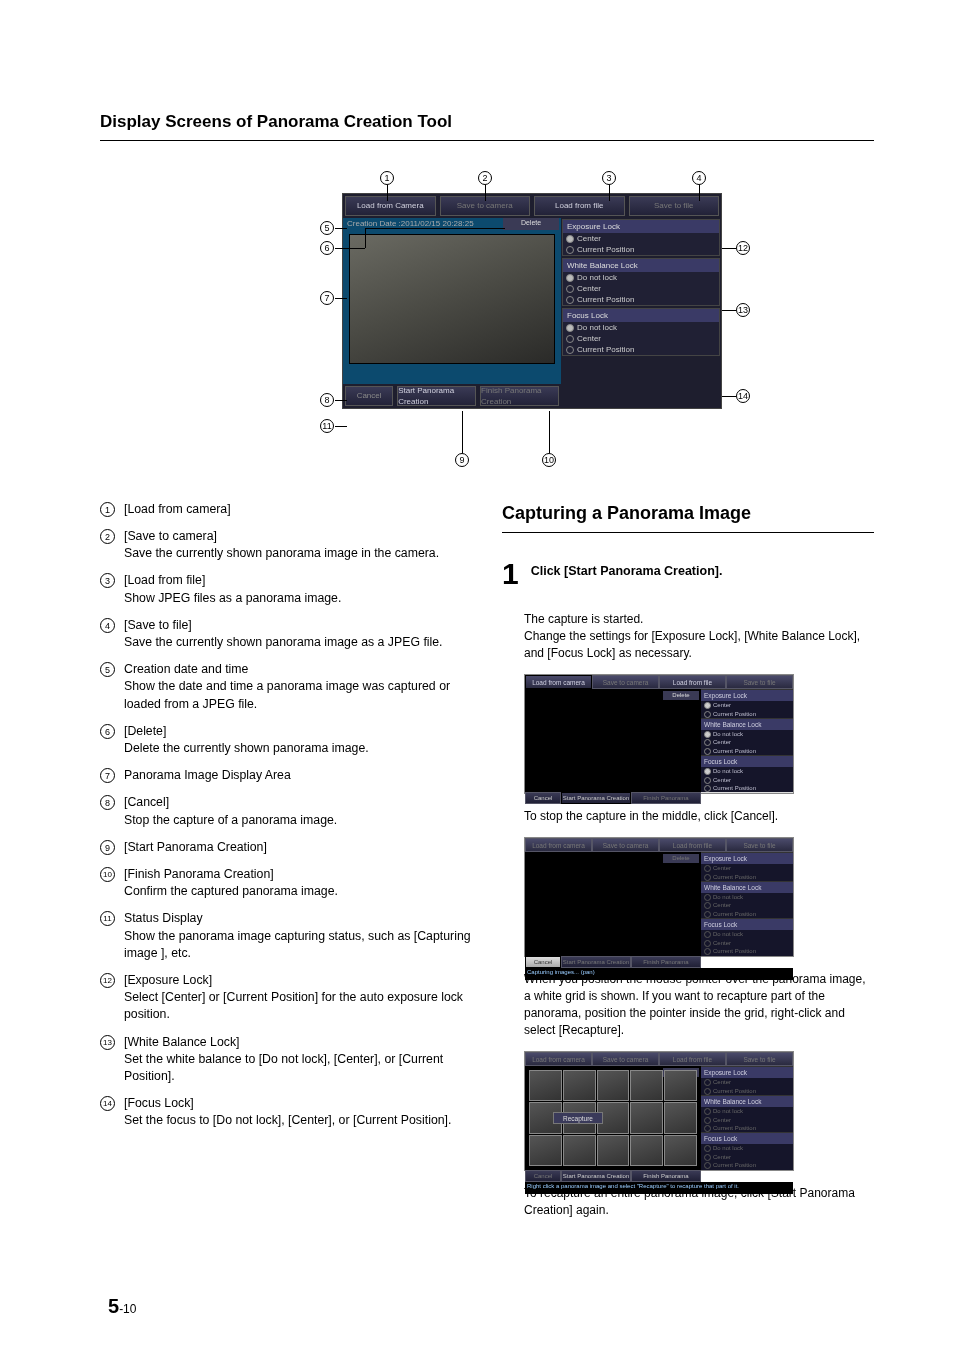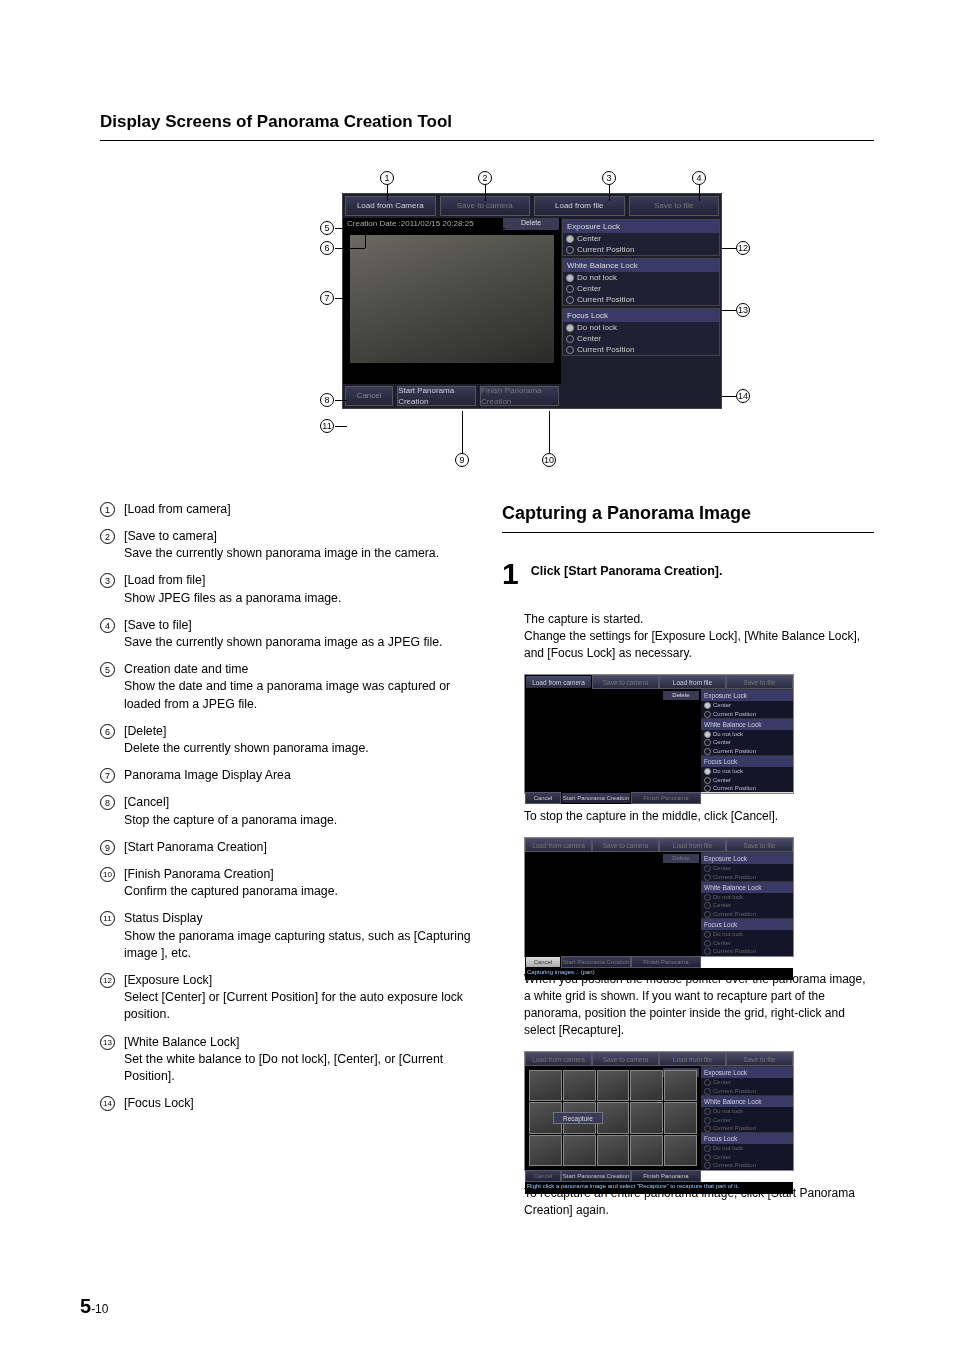--- a/index.html
+++ b/index.html
@@ -49,21 +49,21 @@
   .tb-top { grid-column: 1 / 3; grid-row: 1; display: flex; }
   .tb-btn {
     flex: 1;
     border: 1px solid #555;
     background: linear-gradient(#3a3a55,#222238);
     color: #d0d0dd;
     font-size: 8px;
     display: flex; align-items: center; justify-content: center;
     margin: 2px;
   }
-  .tb-left { grid-column:1; grid-row:2; position:relative; background:#000000; }
+  .tb-left { grid-column:1; grid-row:2; position:relative; background:#0c4a6e; }
   .creation-date { position:absolute; top:0; left:0; right:0; height:14px; color:#aaa; font-size:8px; padding-left:4px; }
   .delete-btn { position:absolute; top:0; right:2px; width:56px; height:12px; background:#3a3a55; color:#ddd; font-size:7px; text-align:center; }
   .preview-img { position:absolute; top:16px; left:6px; right:6px; height:130px; background:linear-gradient(160deg,#6a6a62 0%,#4a4a44 50%,#2a2a28 100%); border:1px solid #000; }
   .tb-right { grid-column:2; grid-row:2; display:flex; flex-direction:column; padding:0; }
   .panel { border:1px solid #444; margin:1px; background:#202034; }
   .panel-head { background:#3a3a66; color:#ddd; font-size:8px; padding:1px 4px; }
   .panel-opt { color:#ccc; font-size:8px; padding:0 4px 0 14px; position:relative; line-height:11px; }
   .panel-opt::before { content:''; position:absolute; left:3px; top:2px; width:6px; height:6px; border:1px solid #888; border-radius:50%; }
   .panel-opt.sel::before { background:#bbb; }
   .tb-bottom { grid-column:1; grid-row:3; display:flex; }
@@ -127,21 +127,21 @@
   .mini-bot-btn { flex:1; border:1px solid #556; background:linear-gradient(#3a3a55,#202036); font-size:6px; color:#ccc; text-align:center; overflow:hidden; line-height:10px; }
 
   .mini .recapture-grid {
     position:absolute; left:4px; top:4px; right:4px; bottom:4px;
     display:grid; grid-template-columns:repeat(5,1fr); grid-template-rows:repeat(3,1fr); gap:1px;
   }
   .recapture-grid div { background:linear-gradient(160deg,#555 0,#333 100%); border:1px solid #888; }
   .recapture-menu { position:absolute; left:28px; top:46px; width:50px; height:12px; background:#3a3a5a; border:1px solid #777; color:#ddd; font-size:6.5px; text-align:center; line-height:11px; }
 
   .page-num {
-    position:absolute; bottom:30px; left:80px;
+    position:absolute; bottom:30px; left:108px;
     font-size:20px; font-weight:bold;
   }
   .page-num .sub { font-size:12px; font-weight:normal; }
   .emph-box { outline:1.5px solid #000; outline-offset:-1px; }
 </style>
 </head>
 <body>
 
 <div class="page">
 
@@ -284,20 +284,21 @@
         <span class="item-desc">Select [Center] or [Current Position] for the auto exposure lock position.</span>
       </div>
       <div class="item">
         <span class="item-num" style="font-size:8px">13</span>
         <span class="item-label">[White Balance Lock]</span>
         <span class="item-desc">Set the white balance to [Do not lock], [Center], or [Current Position].</span>
       </div>
       <div class="item">
         <span class="item-num" style="font-size:8px">14</span>
         <span class="item-label">[Focus Lock]</span>
+        <span class="item-desc">Set the focus to [Do not lock], [Center], or [Current Position].</span>
       </div>
     </div>
 
     <div class="col">
       <h2 class="sub-heading">Capturing a Panorama Image</h2>
       <div class="sub-rule"></div>
 
       <div class="step">
         <div class="step-num">1</div>
         <div class="step-text">Click [Start Panorama Creation].</div>

